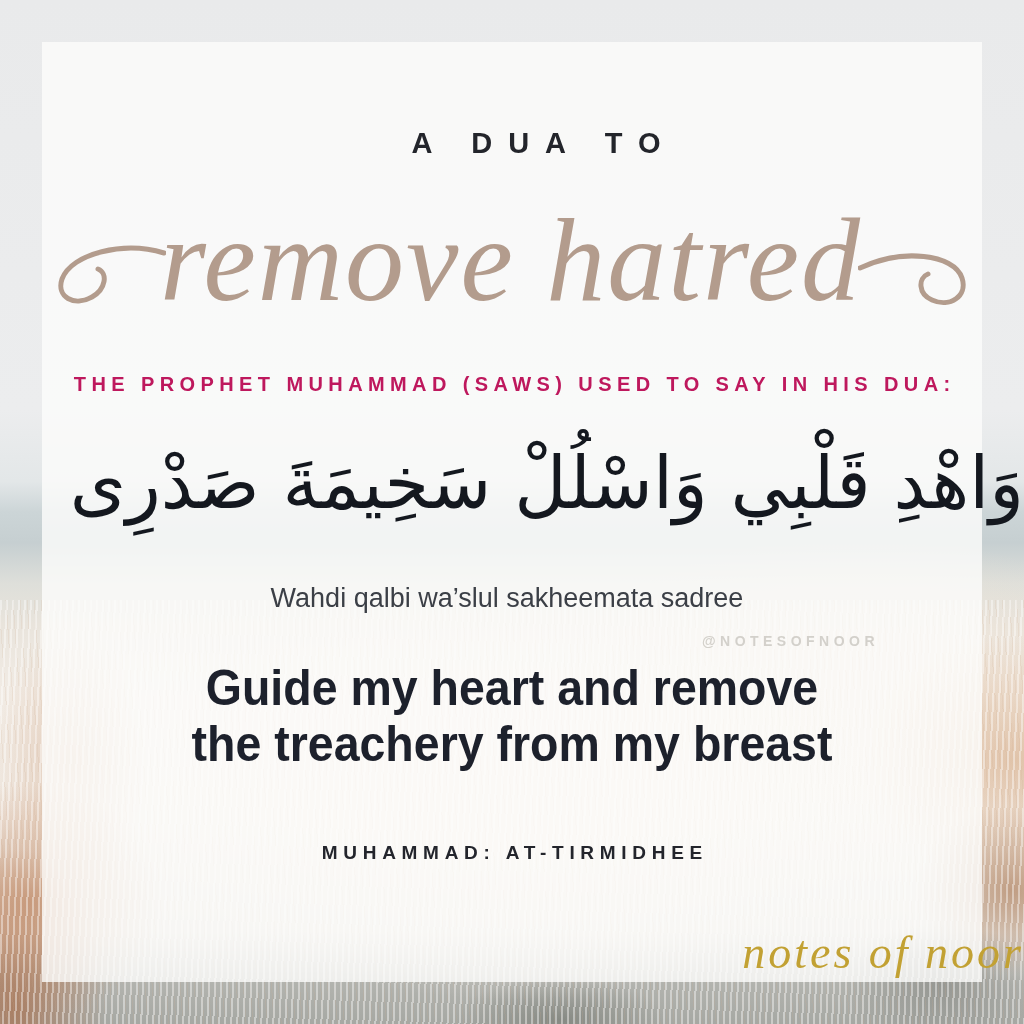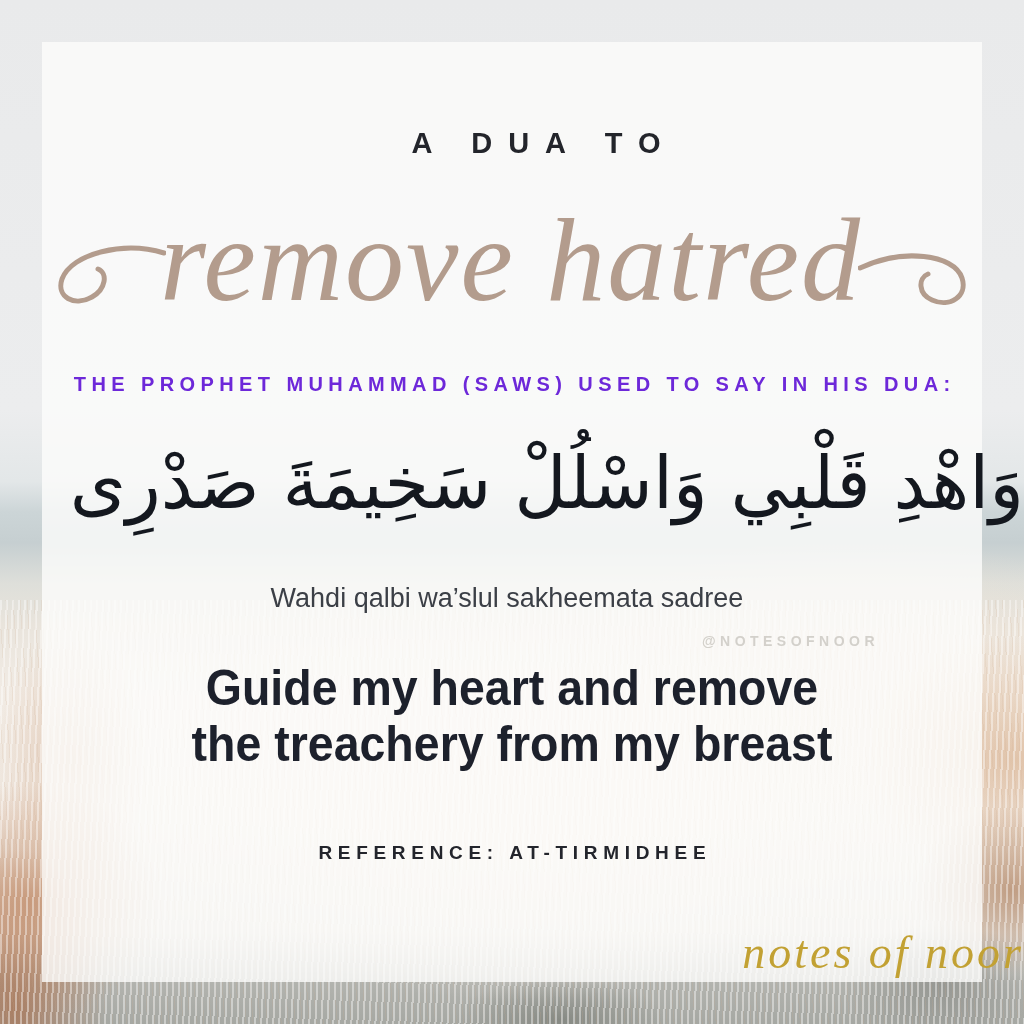--- a/index.html
+++ b/index.html
@@ -53,21 +53,21 @@
   .script-title .word{
     font-family:"Liberation Serif",serif;font-style:italic;font-weight:400;
     font-size:118px;letter-spacing:2px;line-height:1;white-space:nowrap;
   }
   .flourish{flex:0 0 auto;}
   .flourish.left{margin-right:-6px;margin-top:34px;}
   .flourish.right{margin-left:-4px;margin-top:40px;}
   .intro{
     position:absolute;left:0;right:0;top:373px;text-align:center;
     font-size:20px;font-weight:700;letter-spacing:.27em;text-indent:.27em;
-    color:#6d28d9;
+    color:#be185d;
   }
   .arabic{
     position:absolute;left:0;right:0;top:415px;direction:rtl;
     font-family:"DejaVu Sans",sans-serif;font-size:72px;line-height:1.9;
     color:#14181f;
   }
   .translit{
     position:absolute;left:0;right:10px;top:583px;text-align:center;
     font-size:27px;font-weight:400;color:#3b3f46;
   }
@@ -119,15 +119,15 @@
 
 <div class="translit">Wahdi qalbi wa’slul sakheemata sadree</div>
 
 <div class="watermark">@NOTESOFNOOR</div>
 
 <div class="translation">
   <div>Guide my heart and remove</div>
   <div>the treachery from my breast</div>
 </div>
 
-<div class="reference">REFERENCE: AT-TIRMIDHEE</div>
+<div class="reference">MUHAMMAD: AT-TIRMIDHEE</div>
 
 <div class="brand">notes of noor</div>
 
 </body></html>

